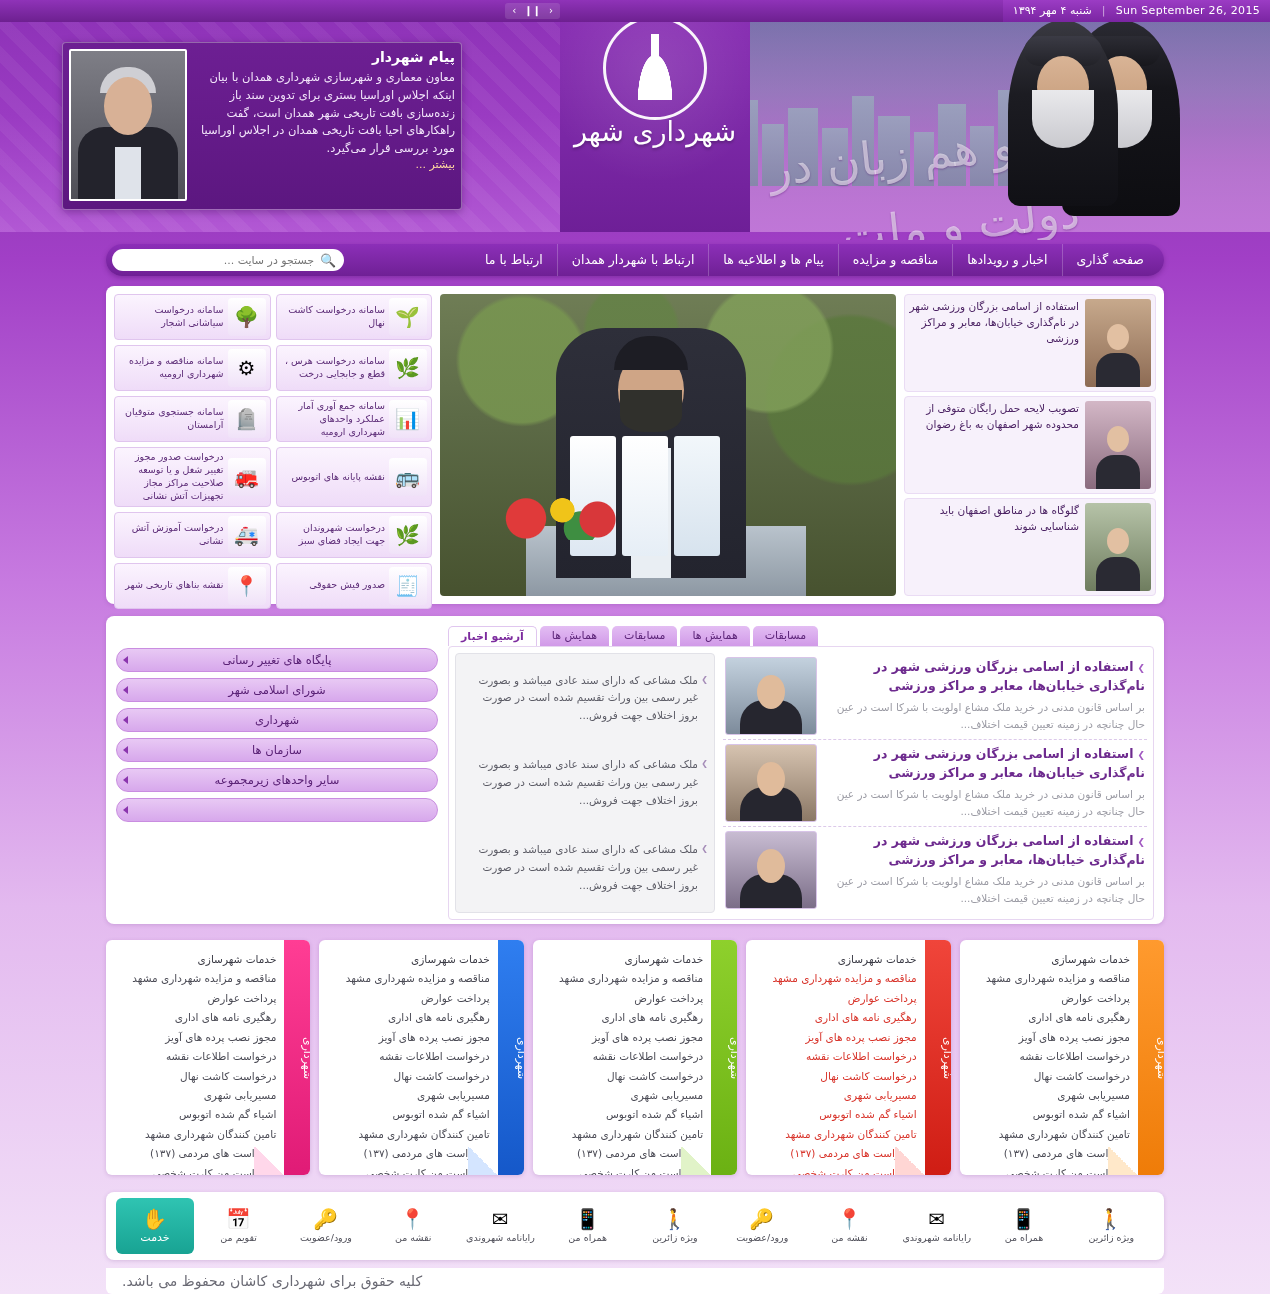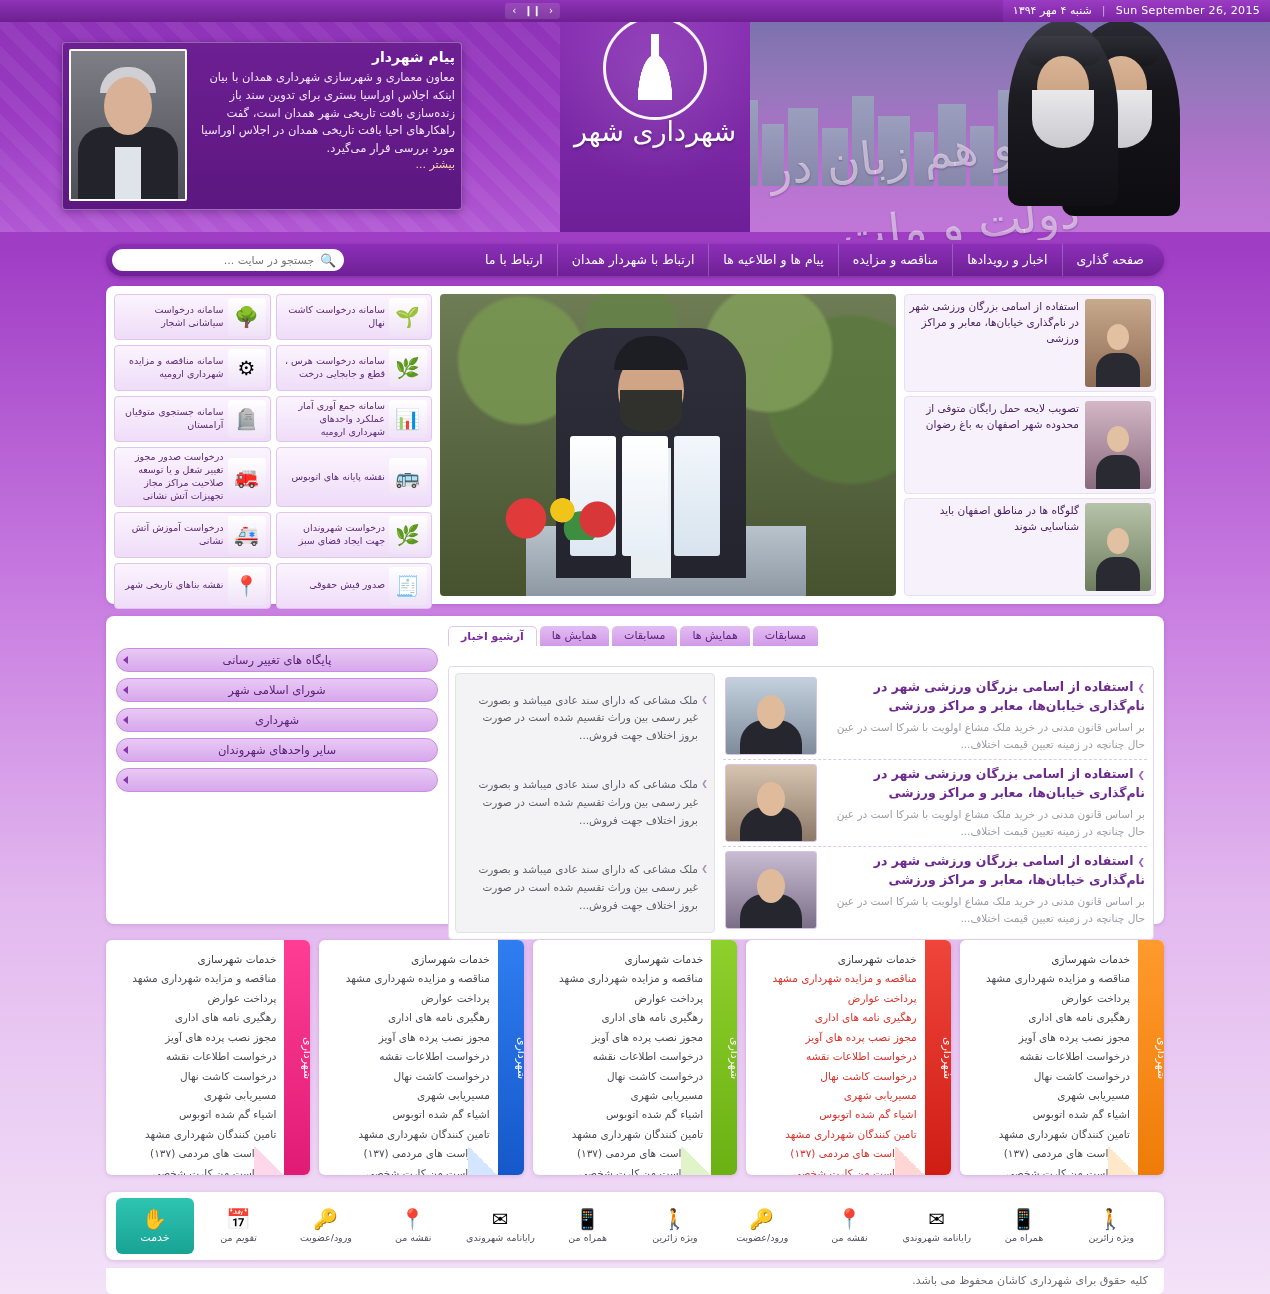--- a/index.html
+++ b/index.html
@@ -285,21 +285,21 @@
     position:relative; cursor:pointer;
   }
   .side-btn::after {
     content:""; position:absolute; left:6px; top:50%; transform:translateY(-50%);
     width:0; height:0; border-top:4px solid transparent; border-bottom:4px solid transparent;
     border-right:5px solid #8b35ae;
   }
   .side-btn.empty { color:transparent; }
   .mid-right { flex:1; display:flex; flex-direction:column; }
   .tabs {
-    display:flex; flex-direction:row-reverse; gap:3px; height:20px; margin-bottom:20px;
+    display:flex; flex-direction:row-reverse; gap:3px; height:20px; margin-bottom:0;
     justify-content:flex-start;
   }
   .tab {
     font-size:11px; padding:0 12px; line-height:20px; border-radius:5px 5px 0 0;
     background:linear-gradient(180deg,#e3bdf3,#d19ae8); color:#5d2579; cursor:pointer;
   }
   .tab.active { background:#fff; color:#7c2b9e; font-weight:bold; border:1px solid #e0c6ef; border-bottom:none; }
   .mid-body { flex:1; display:flex; flex-direction:row; gap:8px; border:1px solid #e7d6f1; border-radius:4px; background:#fff; padding:6px; }
   .news-big { flex:1; display:flex; flex-direction:column; }
   .nb-item { display:flex; flex-direction:row-reverse; gap:8px; flex:1; padding:4px 2px; border-bottom:1px dashed #dcc9ea; }
@@ -368,21 +368,21 @@
   .qb {
     flex:1; height:56px; display:flex; flex-direction:column; align-items:center;
     justify-content:center; gap:3px; cursor:pointer;
   }
   .qb-ic { font-size:20px; line-height:1; }
   .qb-lbl { font-size:9.5px; color:#4f4f59; white-space:nowrap; }
   
   .footer {
     position:absolute; top:1268px; left:106px; width:1058px; height:26px;
     background:#fff; border-radius:0 0 6px 6px;
-    color:#6a6a74; font-size:11px; line-height:26px; text-align:right; padding:0 16px;
+    color:#6a6a74; font-size:14px; line-height:26px; text-align:left; padding:0 16px;
   }
 </style>
 </head>
 <body>
 
 <div class="header">
   <div class="hdr-left-pattern"></div>
   <div class="hdr-city">
     <div class="skyline">
       <i style="right:4px;width:26px;height:64px"></i>
@@ -611,21 +611,22 @@
         <div class="notice">ملک مشاعی که دارای سند عادی میباشد و بصورت غیر رسمی بین وراث تقسیم شده است در صورت بروز اختلاف جهت فروش...</div>
         <div class="notice">ملک مشاعی که دارای سند عادی میباشد و بصورت غیر رسمی بین وراث تقسیم شده است در صورت بروز اختلاف جهت فروش...</div>
       </div>
     </div>
   </div>
 
   <div class="side-menu">
     <div class="side-btn">پایگاه های تغییر رسانی</div>
     <div class="side-btn">شورای اسلامی شهر</div>
     <div class="side-btn">شهرداری</div>
-    <div class="side-btn">سایر واحدهای شهروندان</div>
+    <div class="side-btn">سازمان ها</div>
+    <div class="side-btn">سایر واحدهای زیرمجموعه</div>
     <div class="side-btn empty"></div>
   </div>
 </div>
 
 <div class="cards">
 
   <div class="card c-orange">
     <div class="card-strip">
       <span>شهرداری</span>
     </div>

